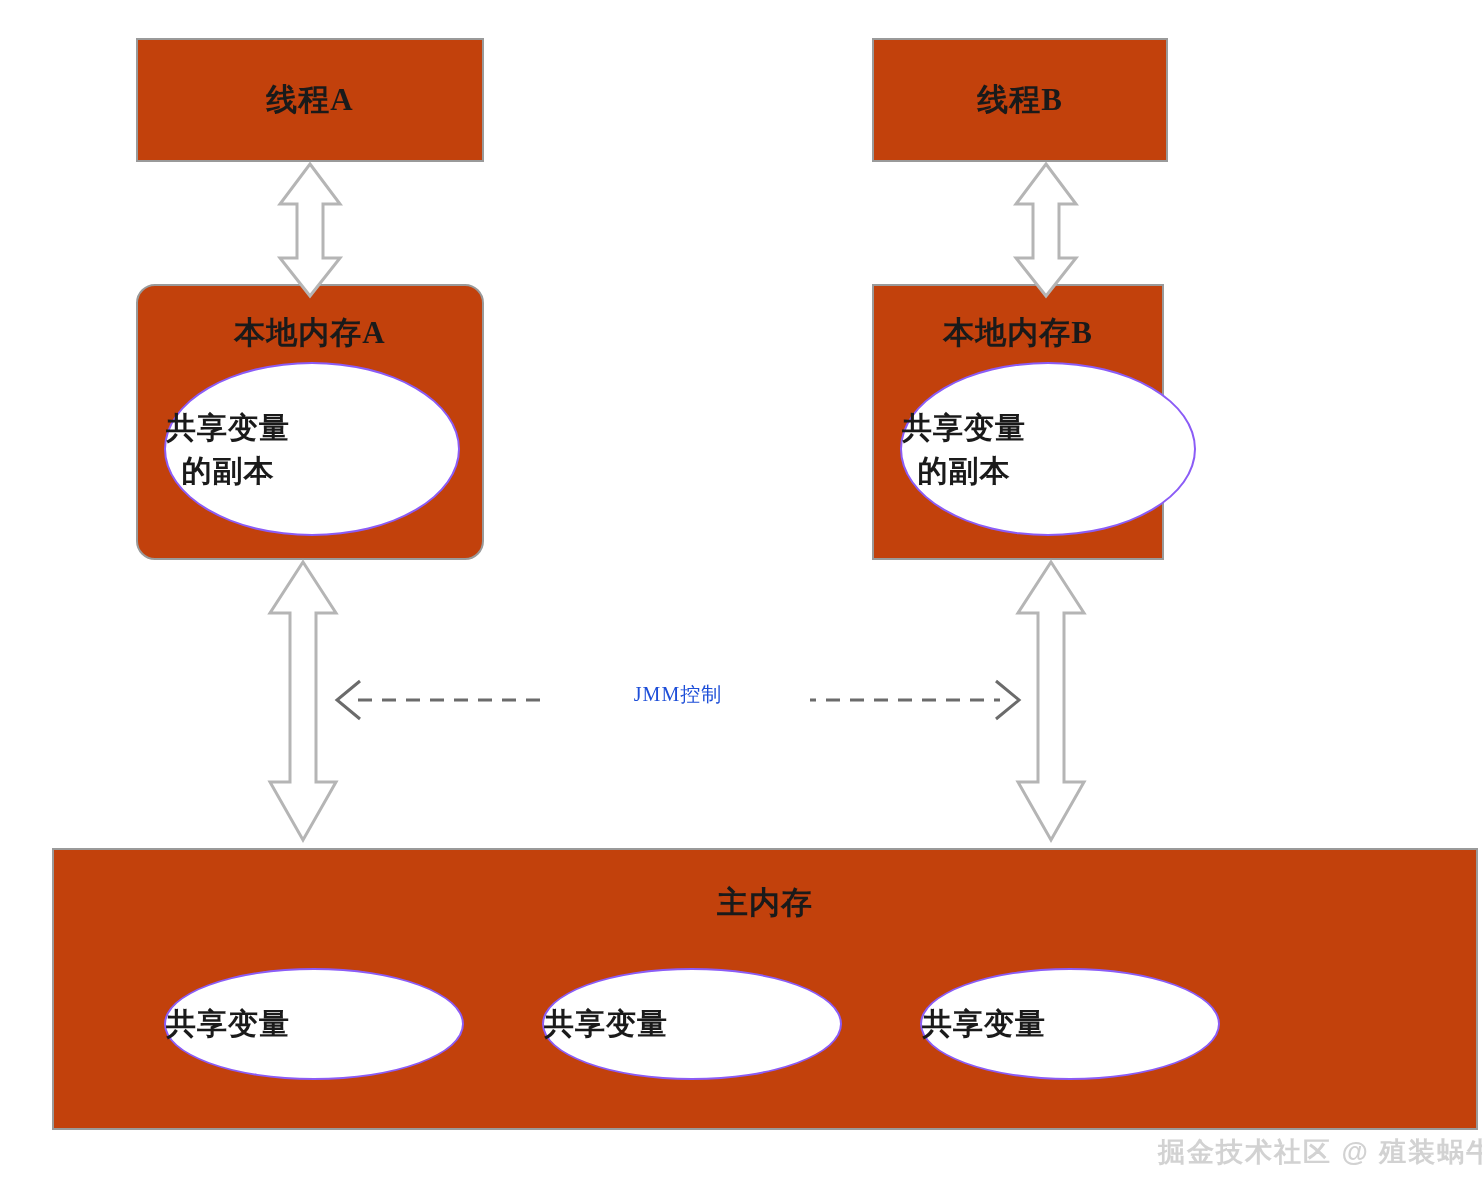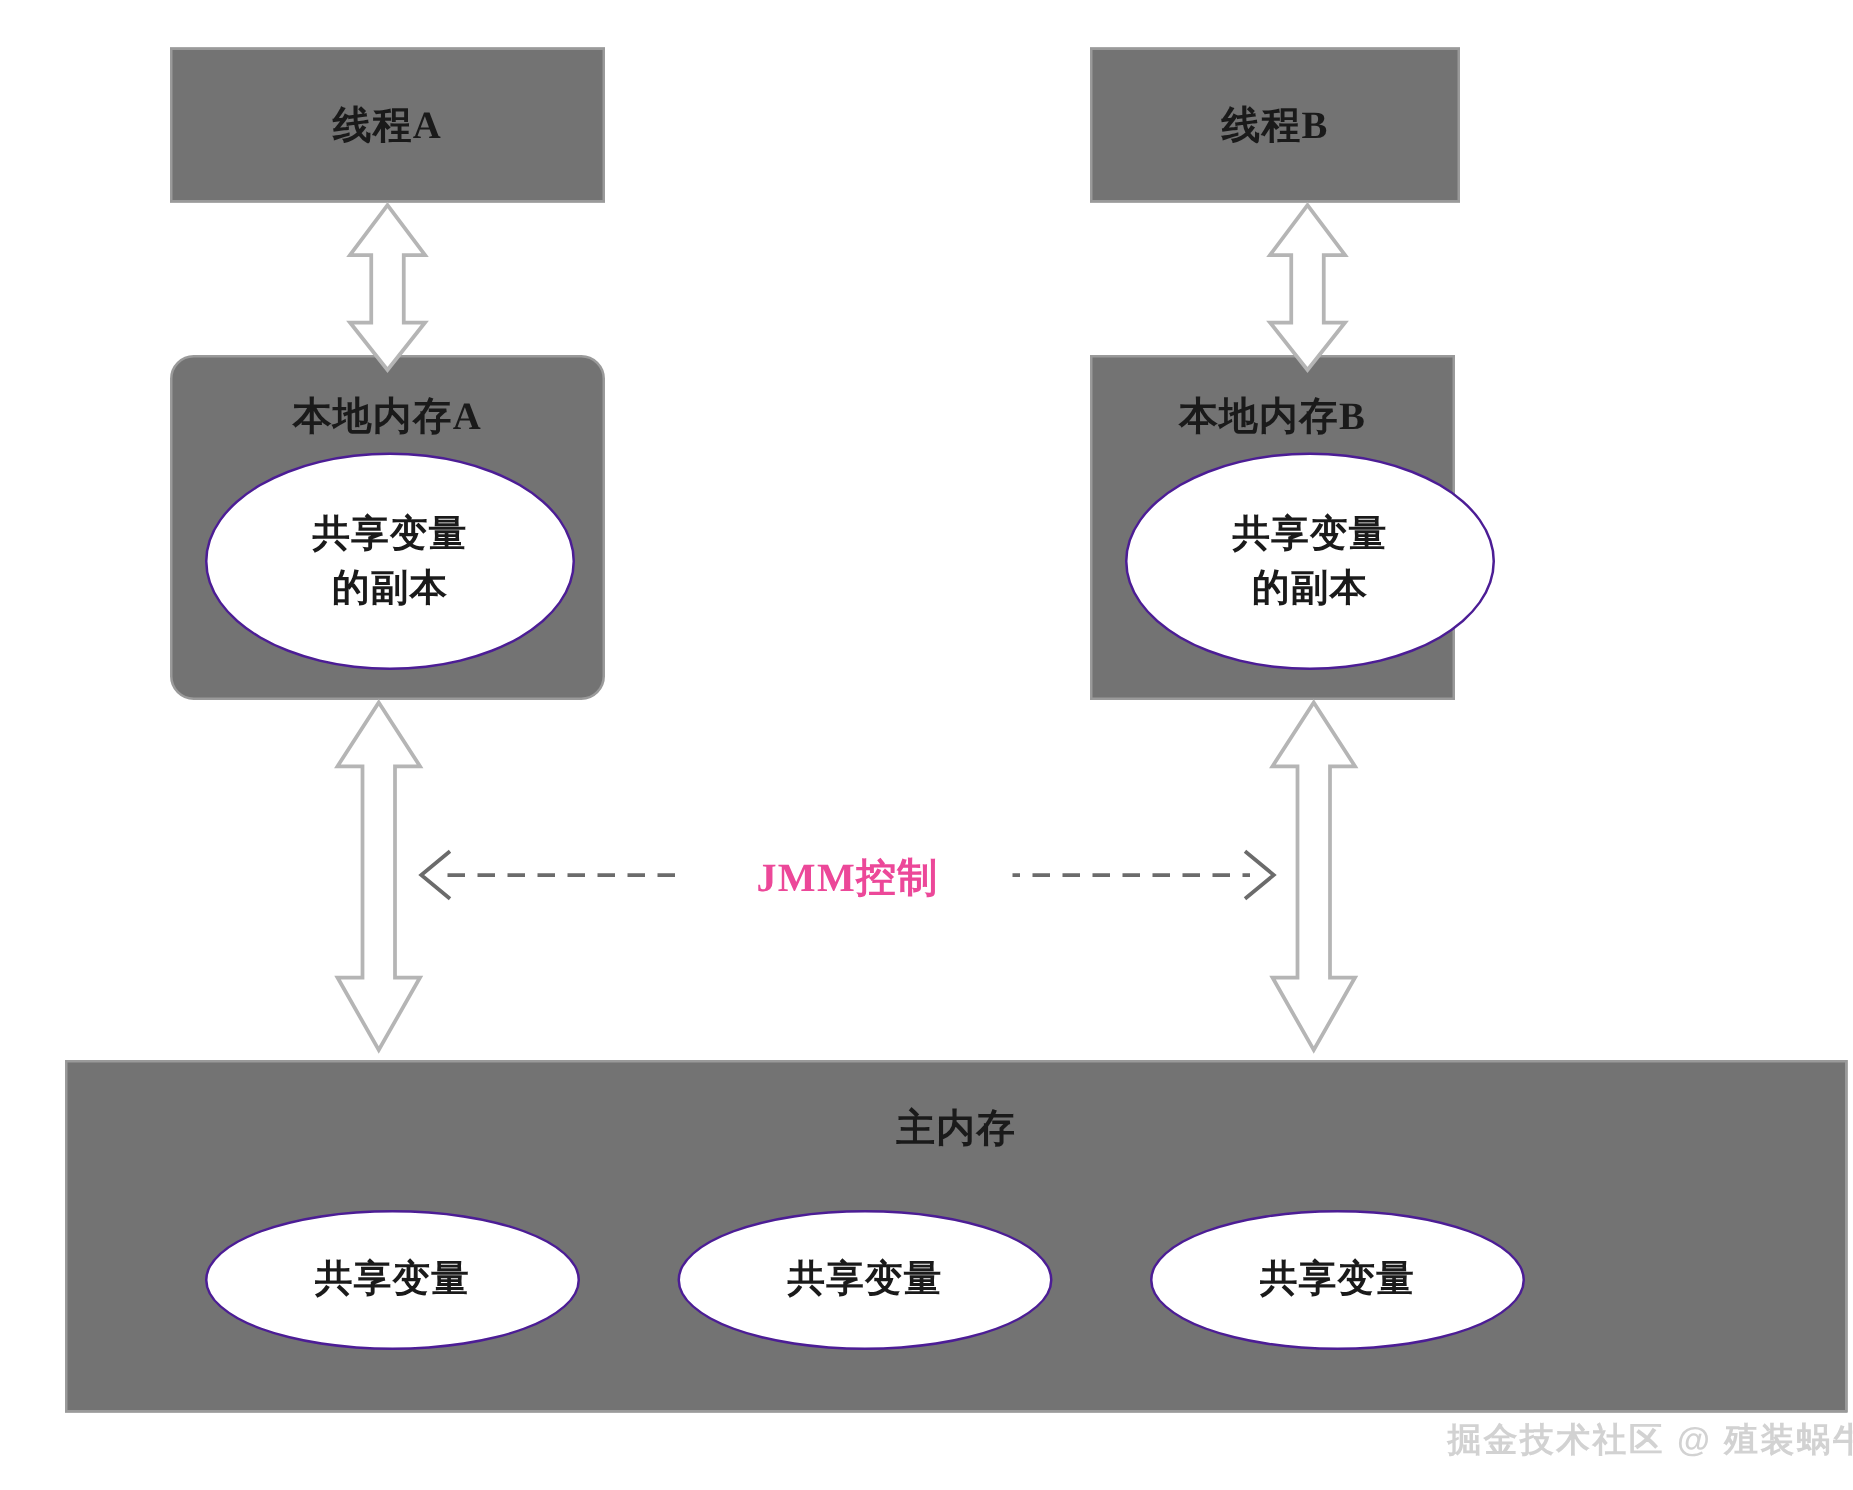--- a/index.html
+++ b/index.html
@@ -13,21 +13,21 @@
   #canvas {
     position: relative;
     width: 1482px;
     height: 1192px;
     background: #ffffff;
     overflow: hidden;
   }
   .box {
     position: absolute;
     border: 2px solid #9a9a9a;
-    background: #737373;
+    background: #c2410c;
     box-sizing: border-box;
   }
   .box-label {
     position: absolute;
     left: 0;
     right: 0;
     text-align: center;
     color: #1a1a1a;
     font-size: 31px;
     font-weight: 700;
@@ -39,27 +39,27 @@
     transform: translateY(-50%);
   }
   .localmem-box .box-label {
     top: 26px;
   }
   .mainmem-box .box-label {
     top: 32px;
   }
   .ellipse {
     position: absolute;
-    border: 2px solid #4c1d95;
+    border: 2px solid #8b5cf6;
     border-radius: 50%;
     background: #ffffff;
     box-sizing: border-box;
     display: flex;
     align-items: center;
-    justify-content: center;
+    justify-content: flex-start;
   }
   .ellipse-text {
     text-align: center;
     color: #1a1a1a;
     font-size: 30px;
     font-weight: 700;
     line-height: 1.45;
     letter-spacing: 1px;
     white-space: pre-line;
   }
@@ -67,23 +67,23 @@
     position: absolute;
     left: 0;
     top: 0;
     width: 1482px;
     height: 1192px;
     pointer-events: none;
   }
   .jmm-label {
     position: absolute;
     text-align: center;
-    color: #ec4899;
-    font-size: 32px;
-    font-weight: 700;
+    color: #1d4ed8;
+    font-size: 20px;
+    font-weight: 400;
     letter-spacing: 1px;
     white-space: nowrap;
     background: #ffffff;
     padding: 0 14px;
   }
   .watermark {
     position: absolute;
     color: #d2d2d2;
     font-size: 27px;
     font-weight: 700;

